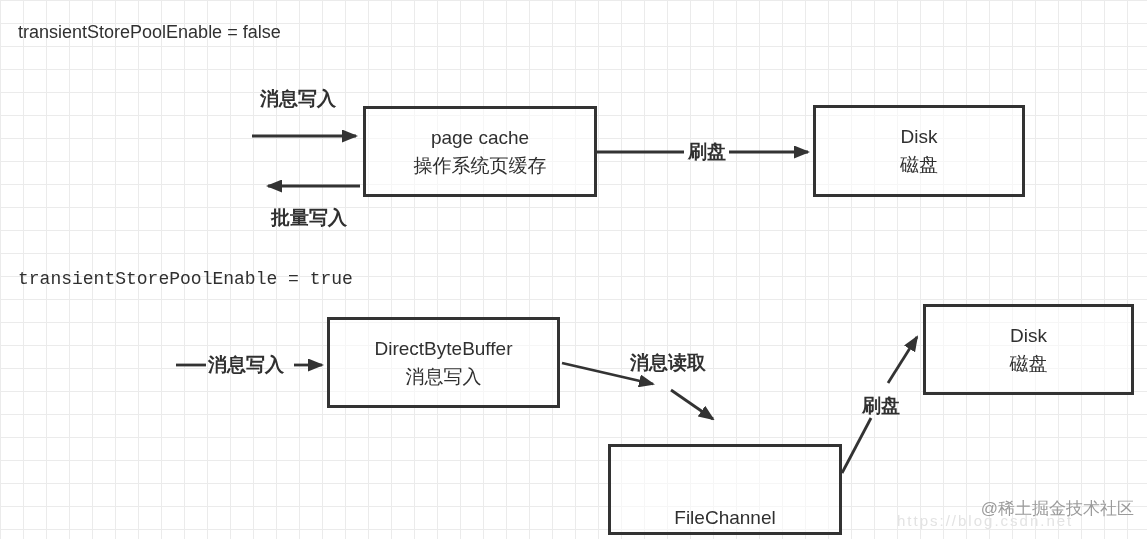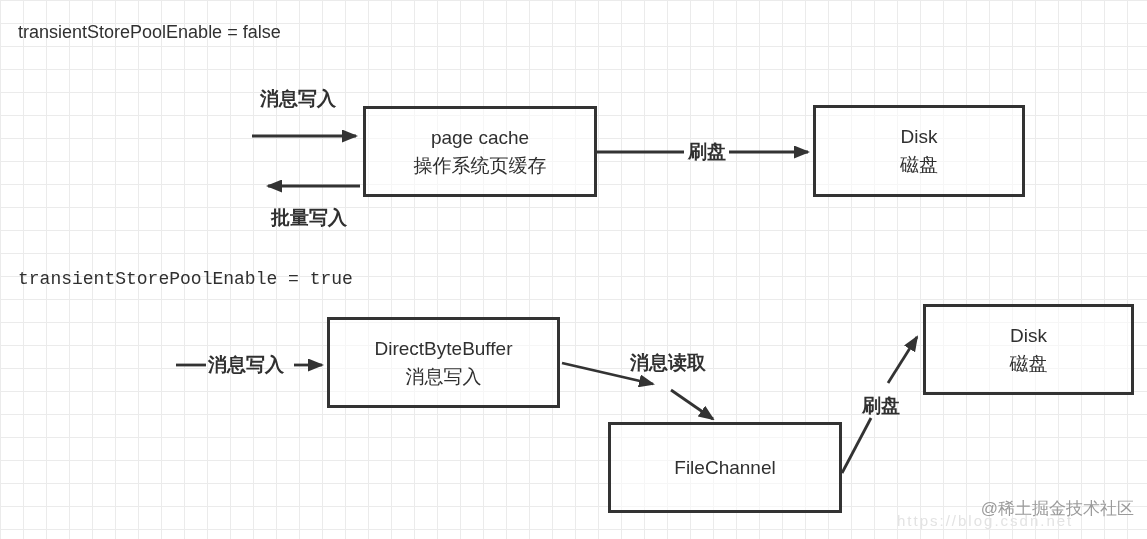--- a/index.html
+++ b/index.html
@@ -119,21 +119,21 @@
   <div class="node" style="left:813px; top:105px; width:212px; height:92px;">
     <div class="node-line">Disk</div>
     <div class="node-line">磁盘</div>
   </div>
 
   <div class="node" style="left:327px; top:317px; width:233px; height:91px;">
     <div class="node-line">DirectByteBuffer</div>
     <div class="node-line">消息写入</div>
   </div>
 
-  <div class="node" style="left:608px; top:422px; width:234px; height:91px;">
+  <div class="node" style="left:608px; top:444px; width:234px; height:91px;justify-content:flex-end;">
     <div class="node-line">FileChannel</div>
   </div>
 
   <div class="node" style="left:923px; top:304px; width:211px; height:91px;">
     <div class="node-line">Disk</div>
     <div class="node-line">磁盘</div>
   </div>
 
   <div class="edge-label" style="left:260px; top:89px;">消息写入</div>
   <div class="edge-label" style="left:271px; top:208px;">批量写入</div>

